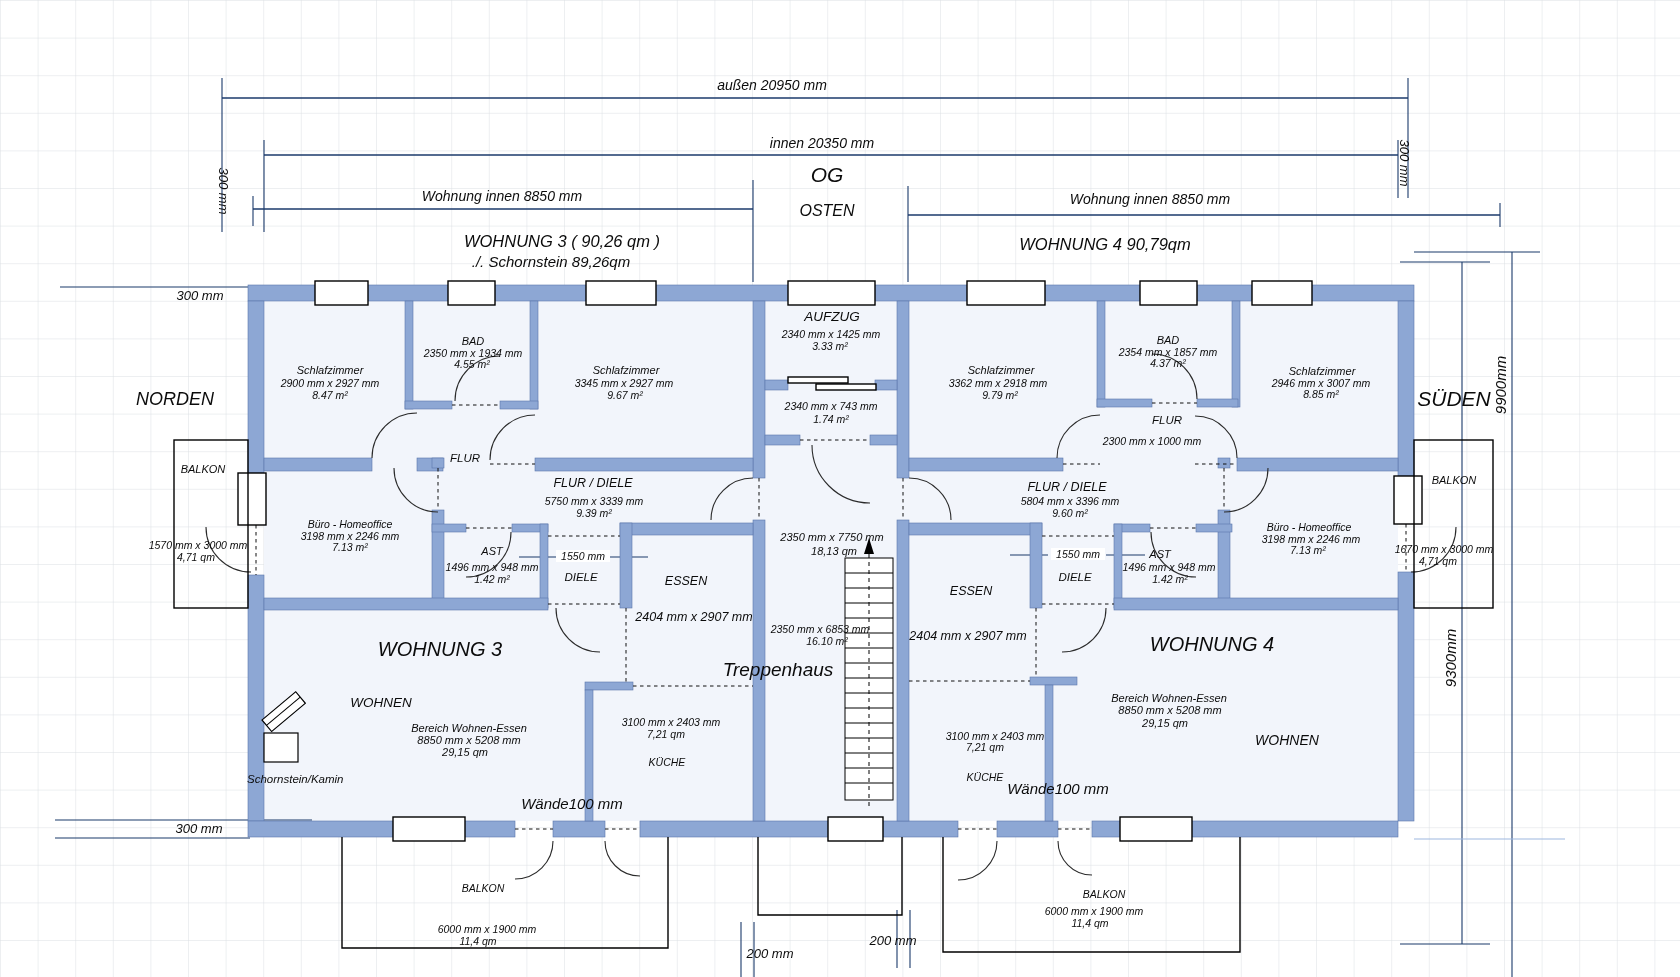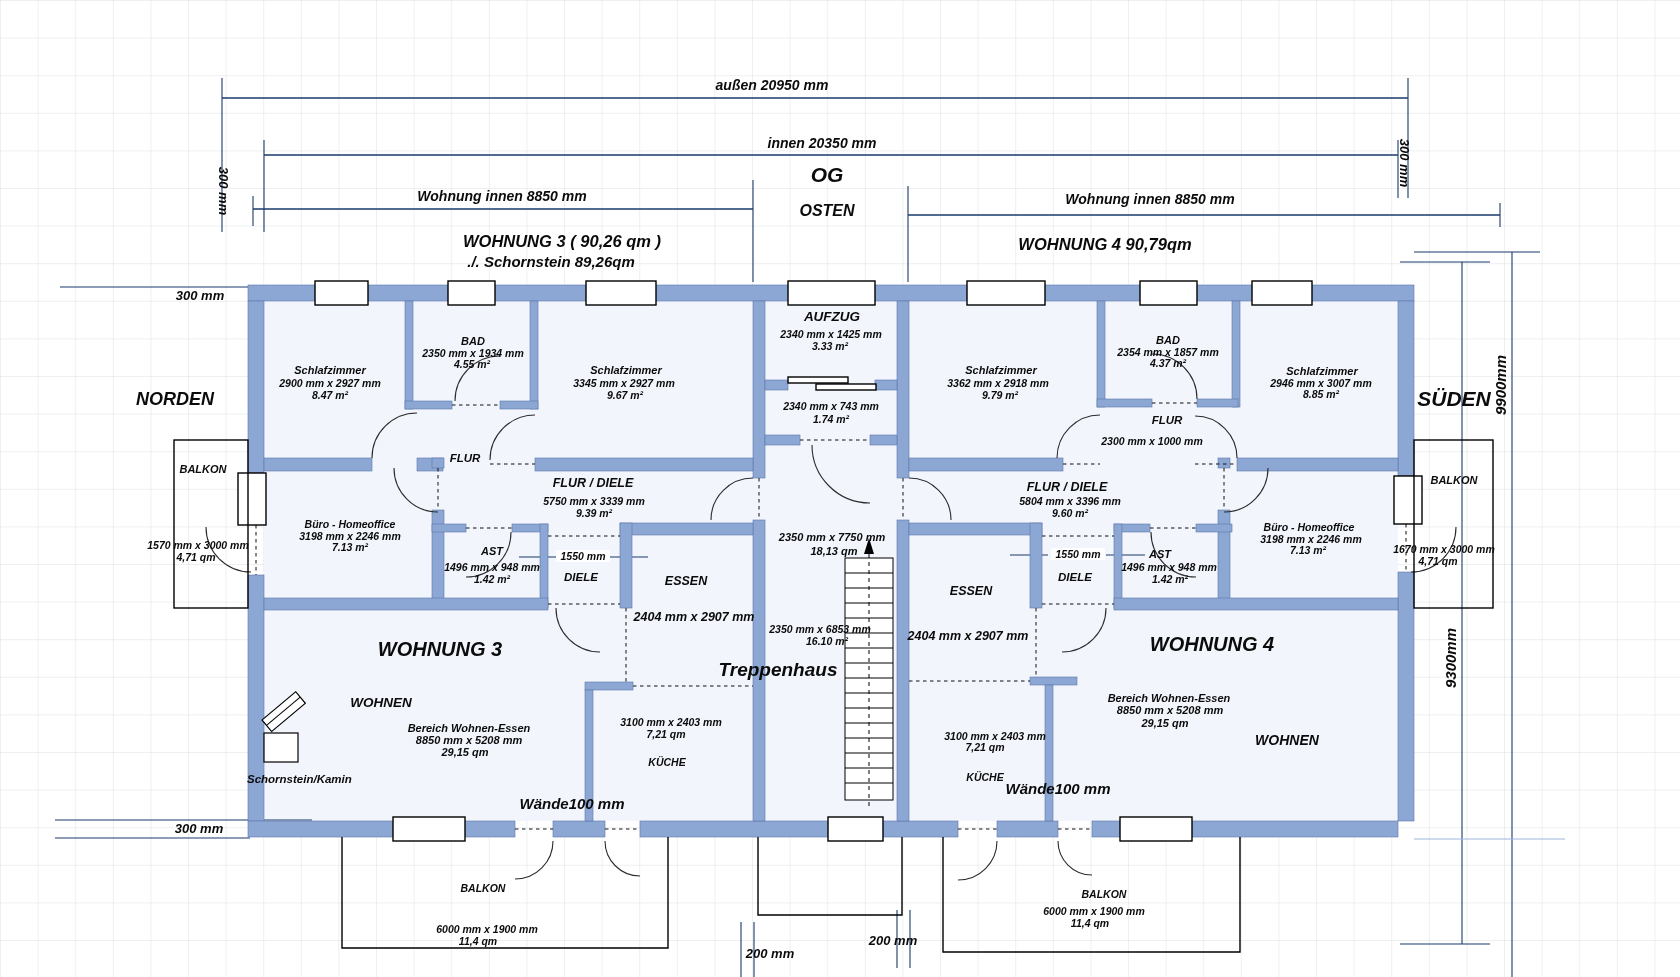--- a/index.html
+++ b/index.html
@@ -1,16 +1,16 @@
 <!DOCTYPE html>
 <html><head>
 <meta charset="utf-8">
 <style>
   html,body{margin:0;padding:0;background:#fff;}
-  .canvas-wrap{position:relative;width:1680px;height:977px;overflow:hidden;background:#fff;font-weight:bold;}
+  .canvas-wrap{position:relative;width:1680px;height:977px;overflow:hidden;background:#fff;}
   svg{display:block;font-family:"Liberation Sans",sans-serif;}
   text{font-style:italic;fill:#0b0b0b;}
   .wall{fill:#8da7d4;stroke:#5a77ab;stroke-width:.6;}
   .win{fill:#fff;stroke:#000;stroke-width:1.4;}
   .dim{stroke:#1b3a6b;stroke-width:1.4;fill:none;}
   .dimthin{stroke:#1b3a6b;stroke-width:1.1;fill:none;}
   .door{stroke:#2b2b2b;stroke-width:1.1;fill:none;}
   .dash{stroke:#111;stroke-width:1;stroke-dasharray:3.5,3.5;fill:none;}
   .bal{fill:none;stroke:#000;stroke-width:1.4;}
   .stair{stroke:#000;stroke-width:1;fill:#fff;}

